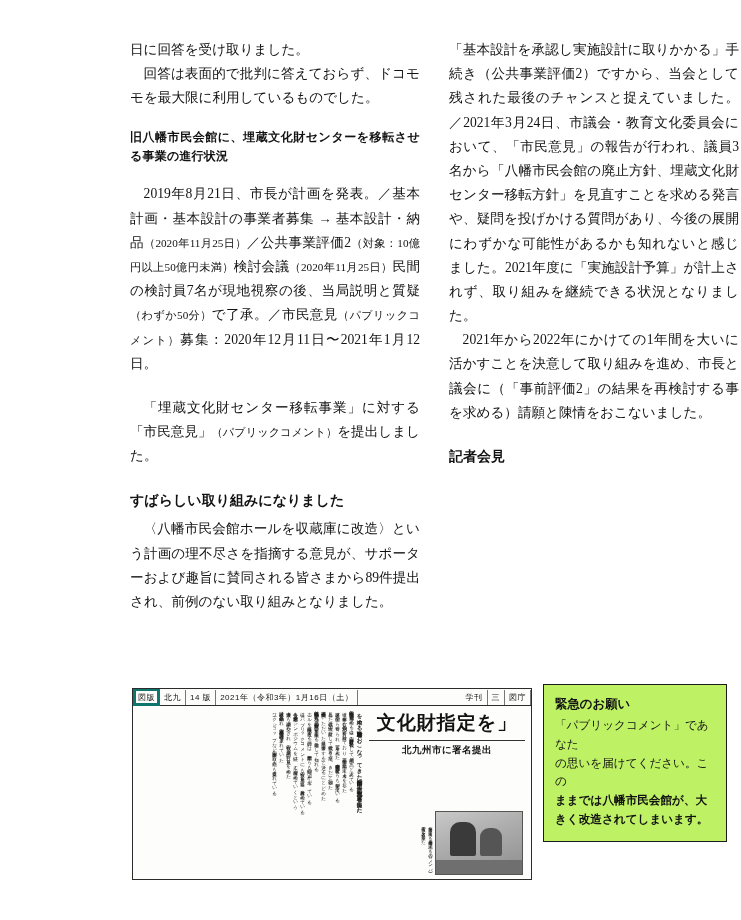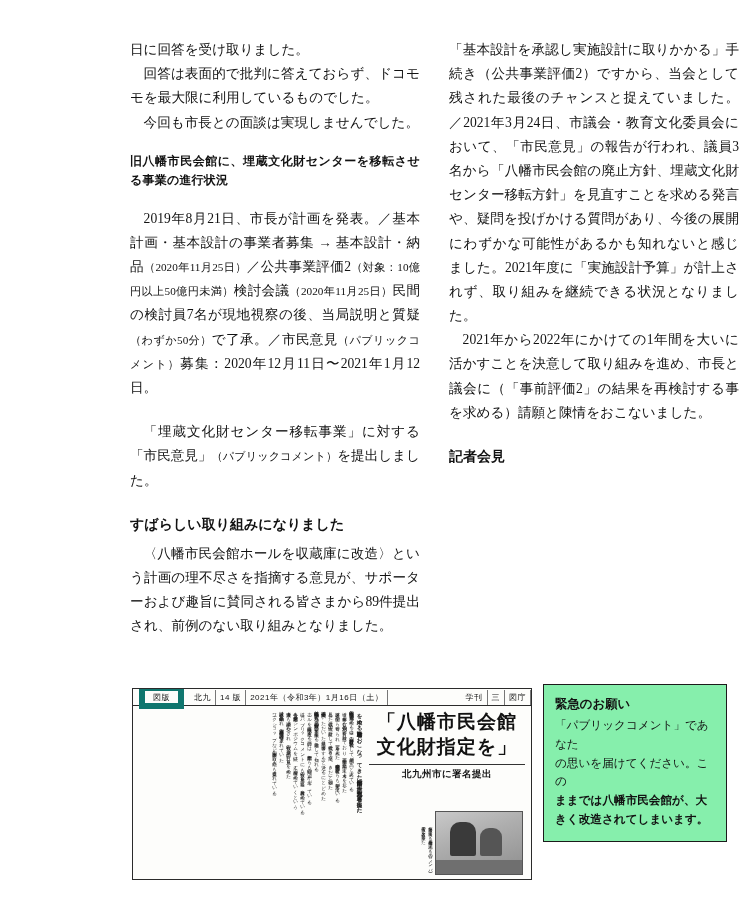--- a/index.html
+++ b/index.html
@@ -86,23 +86,23 @@
   .clip-head .cell {
     padding: 0 4px;
     border-right: 1px solid #777;
     white-space: nowrap;
     line-height: 15px;
     height: 15px;
     display: flex;
     align-items: center;
   }
   .clip-head .cell.box {
-    border: 6px solid #0f766e;
-    margin: 1px 6px;
-    padding: 0 8px;
+    border: 3px solid #0f766e;
+    margin: 1px 0;
+    padding: 0 2px;
     height: 12px;
   }
   .clip-head .spacer { flex: 1; border-right: none; }
 
   .clip-body {
     position: relative;
     height: 173px;
   }
 
   
@@ -211,42 +211,41 @@
   .notice {
     position: absolute;
     left: 531px;
     top: 684px;
     width: 184px;
     border: 1.5px solid #1b1b1b;
     box-sizing: border-box;
     padding: 9px 11px 11px 11px;
     font-size: 11.6px;
     line-height: 1.62;
-    background: #86efac;
+    background: #bef264;
   }
   .notice .title {
     font-weight: bold;
     font-size: 12.4px;
     margin-bottom: 3px;
   }
   .notice .body {
     text-indent: 0;
   }
   .notice .strong { font-weight: bold; }
 </style>
 </head>
 <body>
 
 <div class="page">
 
   <div class="col col-left">
 
     <p class="noindent">日に回答を受け取りました。</p>
     <p>回答は表面的で批判に答えておらず、ドコモモを最大限に利用しているものでした。</p>
-    <p>今回も市長との面談は実現しませんでした。</p>
 
     <h2 class="section">旧八幡市民会館に、埋蔵文化財センターを移転させる事業の進行状況</h2>
 
     <p>
       <span>2019年8月21日、市長が計画を発表。／基本計画・基本設計の事業者募集 → 基本設計・納品</span><span class="small">（2020年11月25日）</span><span>／公共事業評価2</span><span class="small">（対象：10億円以上50億円未満）</span><span>検討会議</span><span class="small">（2020年11月25日）</span><span>民間の検討員7名が現地視察の後、当局説明と質疑</span><span class="small">（わずか50分）</span><span>で了承。／市民意見</span><span class="small">（パブリックコメント）</span><span>募集：2020年12月11日〜2021年1月12日。</span>
     </p>
 
     <div class="gap-md"></div>
 
     <p>
@@ -297,21 +296,20 @@
         <div class="vcol">旧八幡市民会館は一九五八年に完成。八幡製鉄所の繁栄を象徴する建物として知られる。</div>
         <div class="vcol">ホールを収蔵庫に改造する計画には、専門家からも疑問の声が上がっている。</div>
         <div class="vcol">会はパブリックコメントにも多数の意見を提出し、再検討を求めている。</div>
         <div class="vcol">今後も署名活動やシンポジウムを続け、広く理解を求めていくという。</div>
         <div class="vcol">市議会でも議論が交わされ、複数の議員が方針の見直しを求めた。</div>
         <div class="vcol">基本設計は昨年納品され、公共事業評価の検討会議で了承されていた。</div>
         <div class="vcol">ワークショップなど市民参加の取り組みも提案されている。</div>
       </div>
 
       <div class="clip-headline">
-        <div class="hl1">「八幡市民会館</div>
         <div class="hl2">文化財指定を」</div>
         <div class="hl-sub">北九州市に署名提出</div>
       </div>
 
       <div class="clip-caption">
         <div class="vcol">署名簿を提出する保存活用を求める会のメンバー＝北九州市役所</div>
         <div class="vcol">市役所で署名を手渡した</div>
       </div>
 
       <div class="clip-photo">

